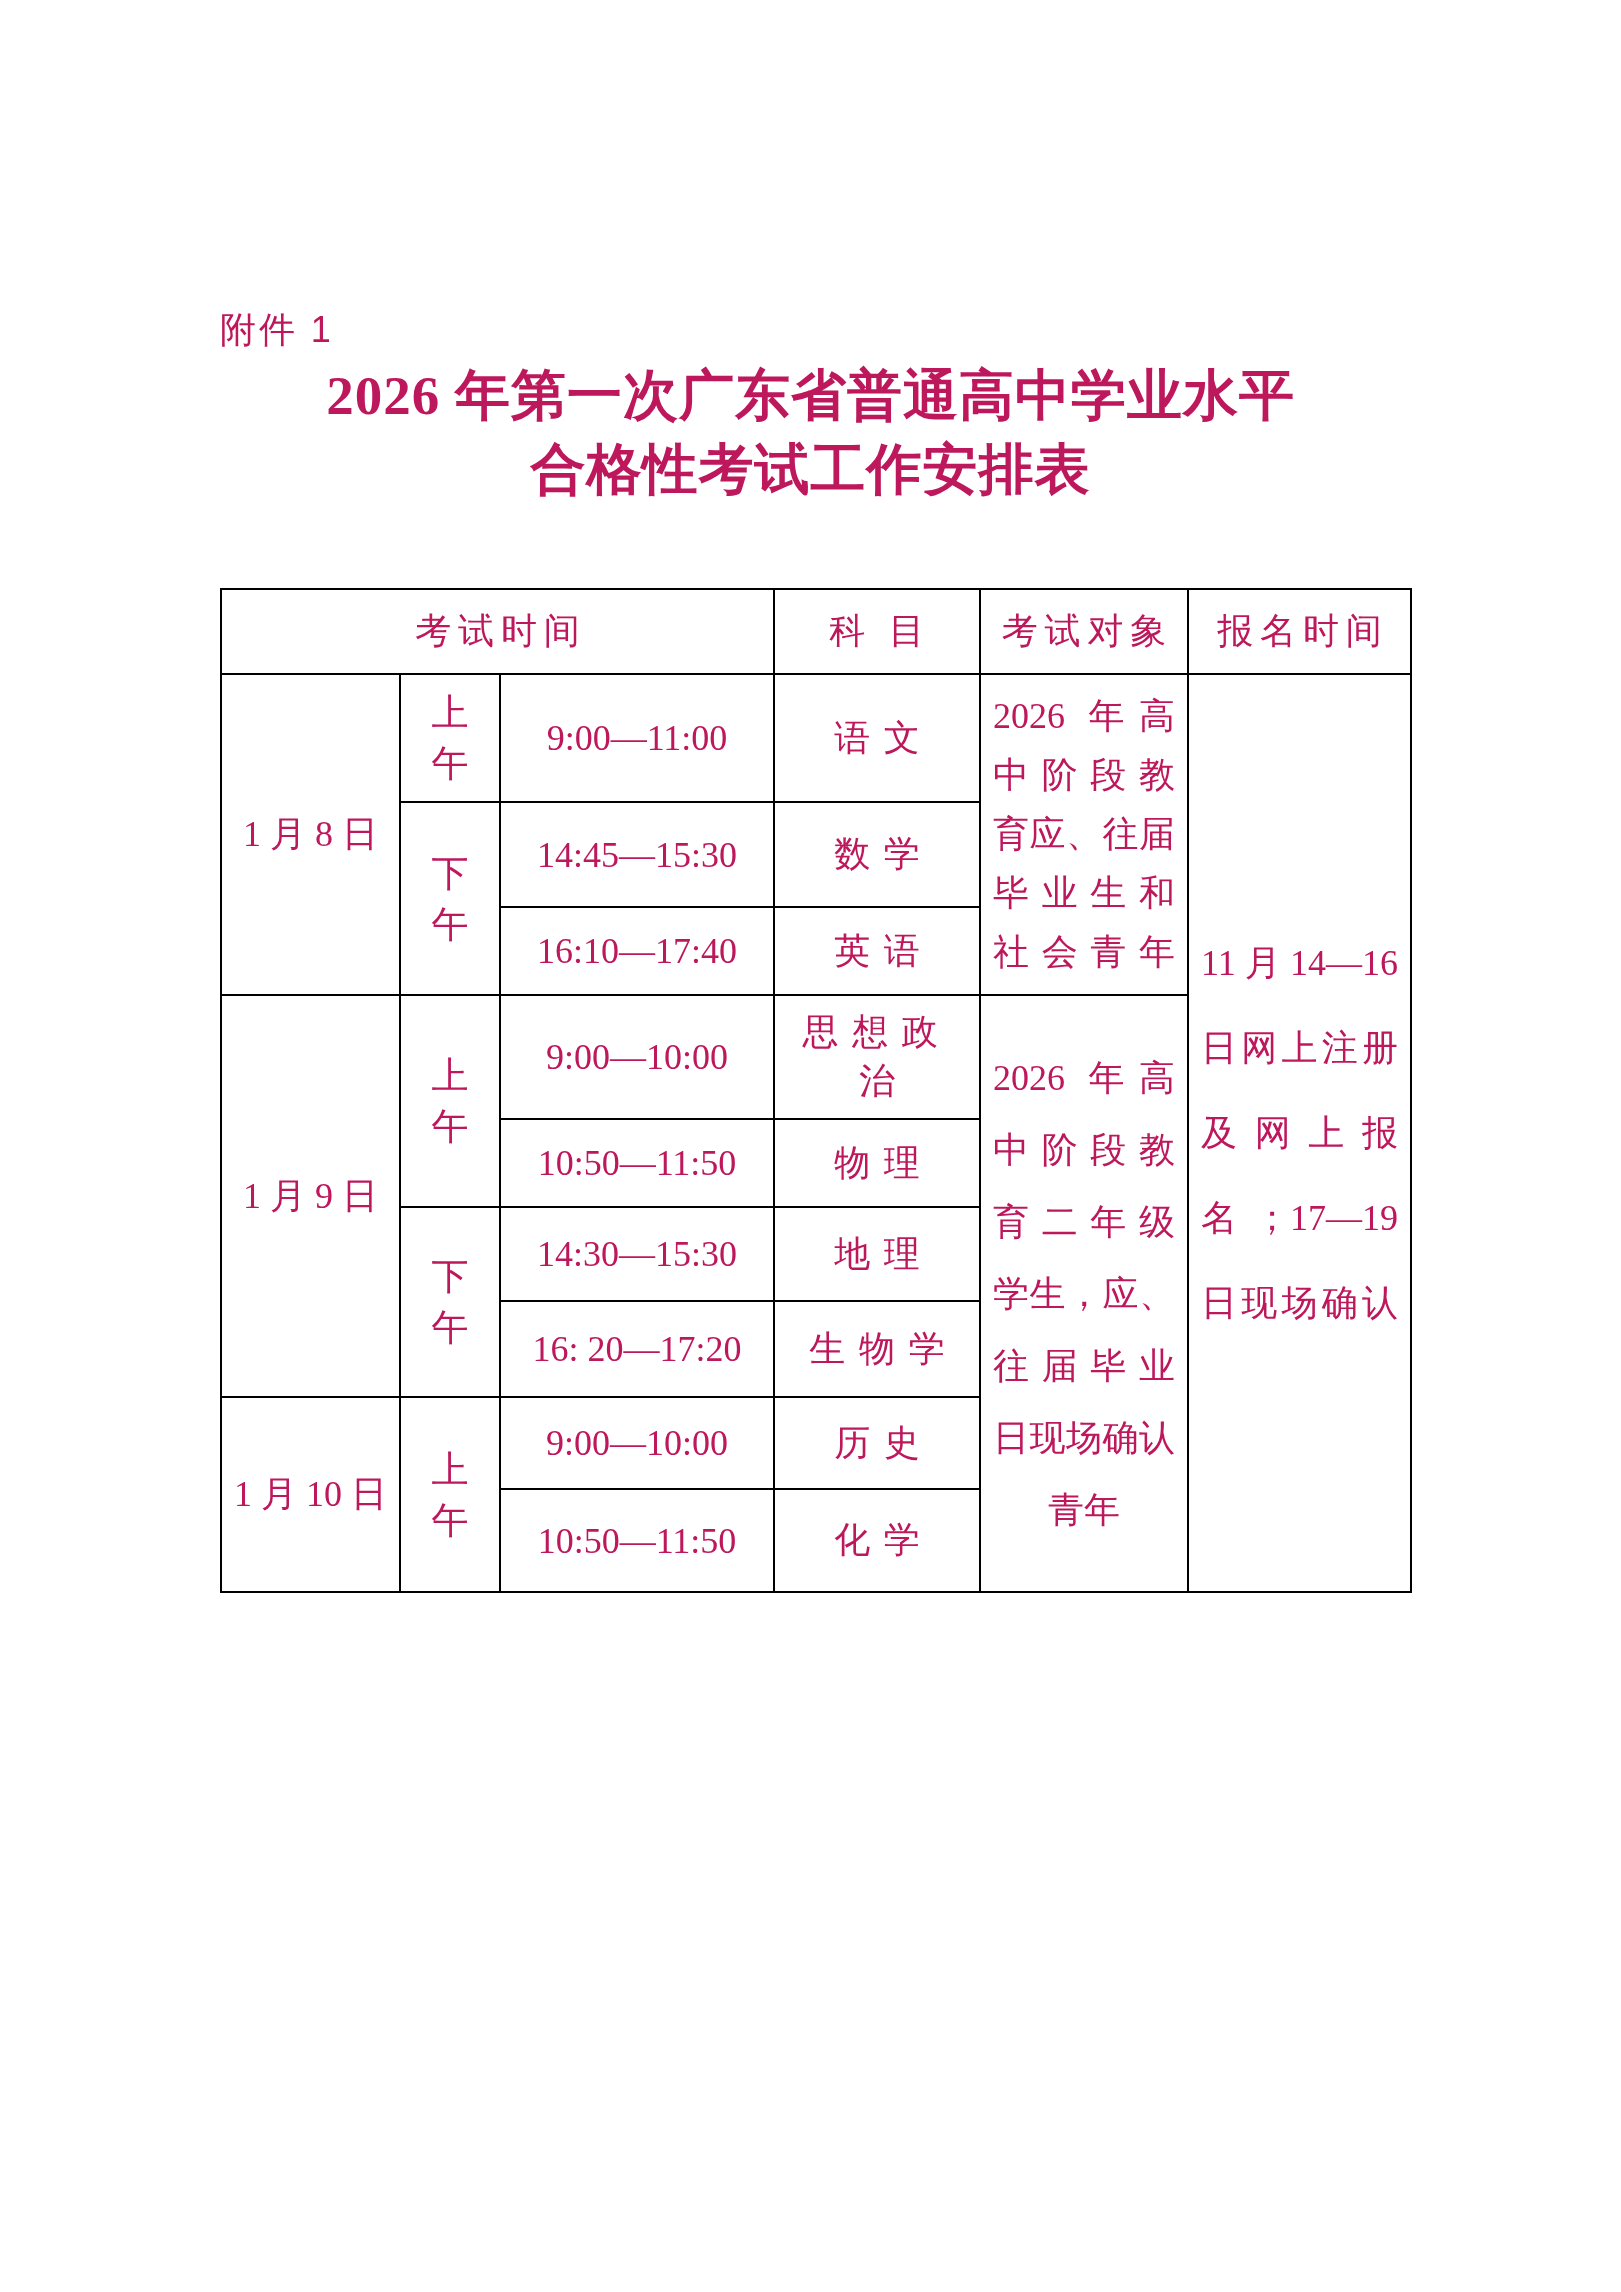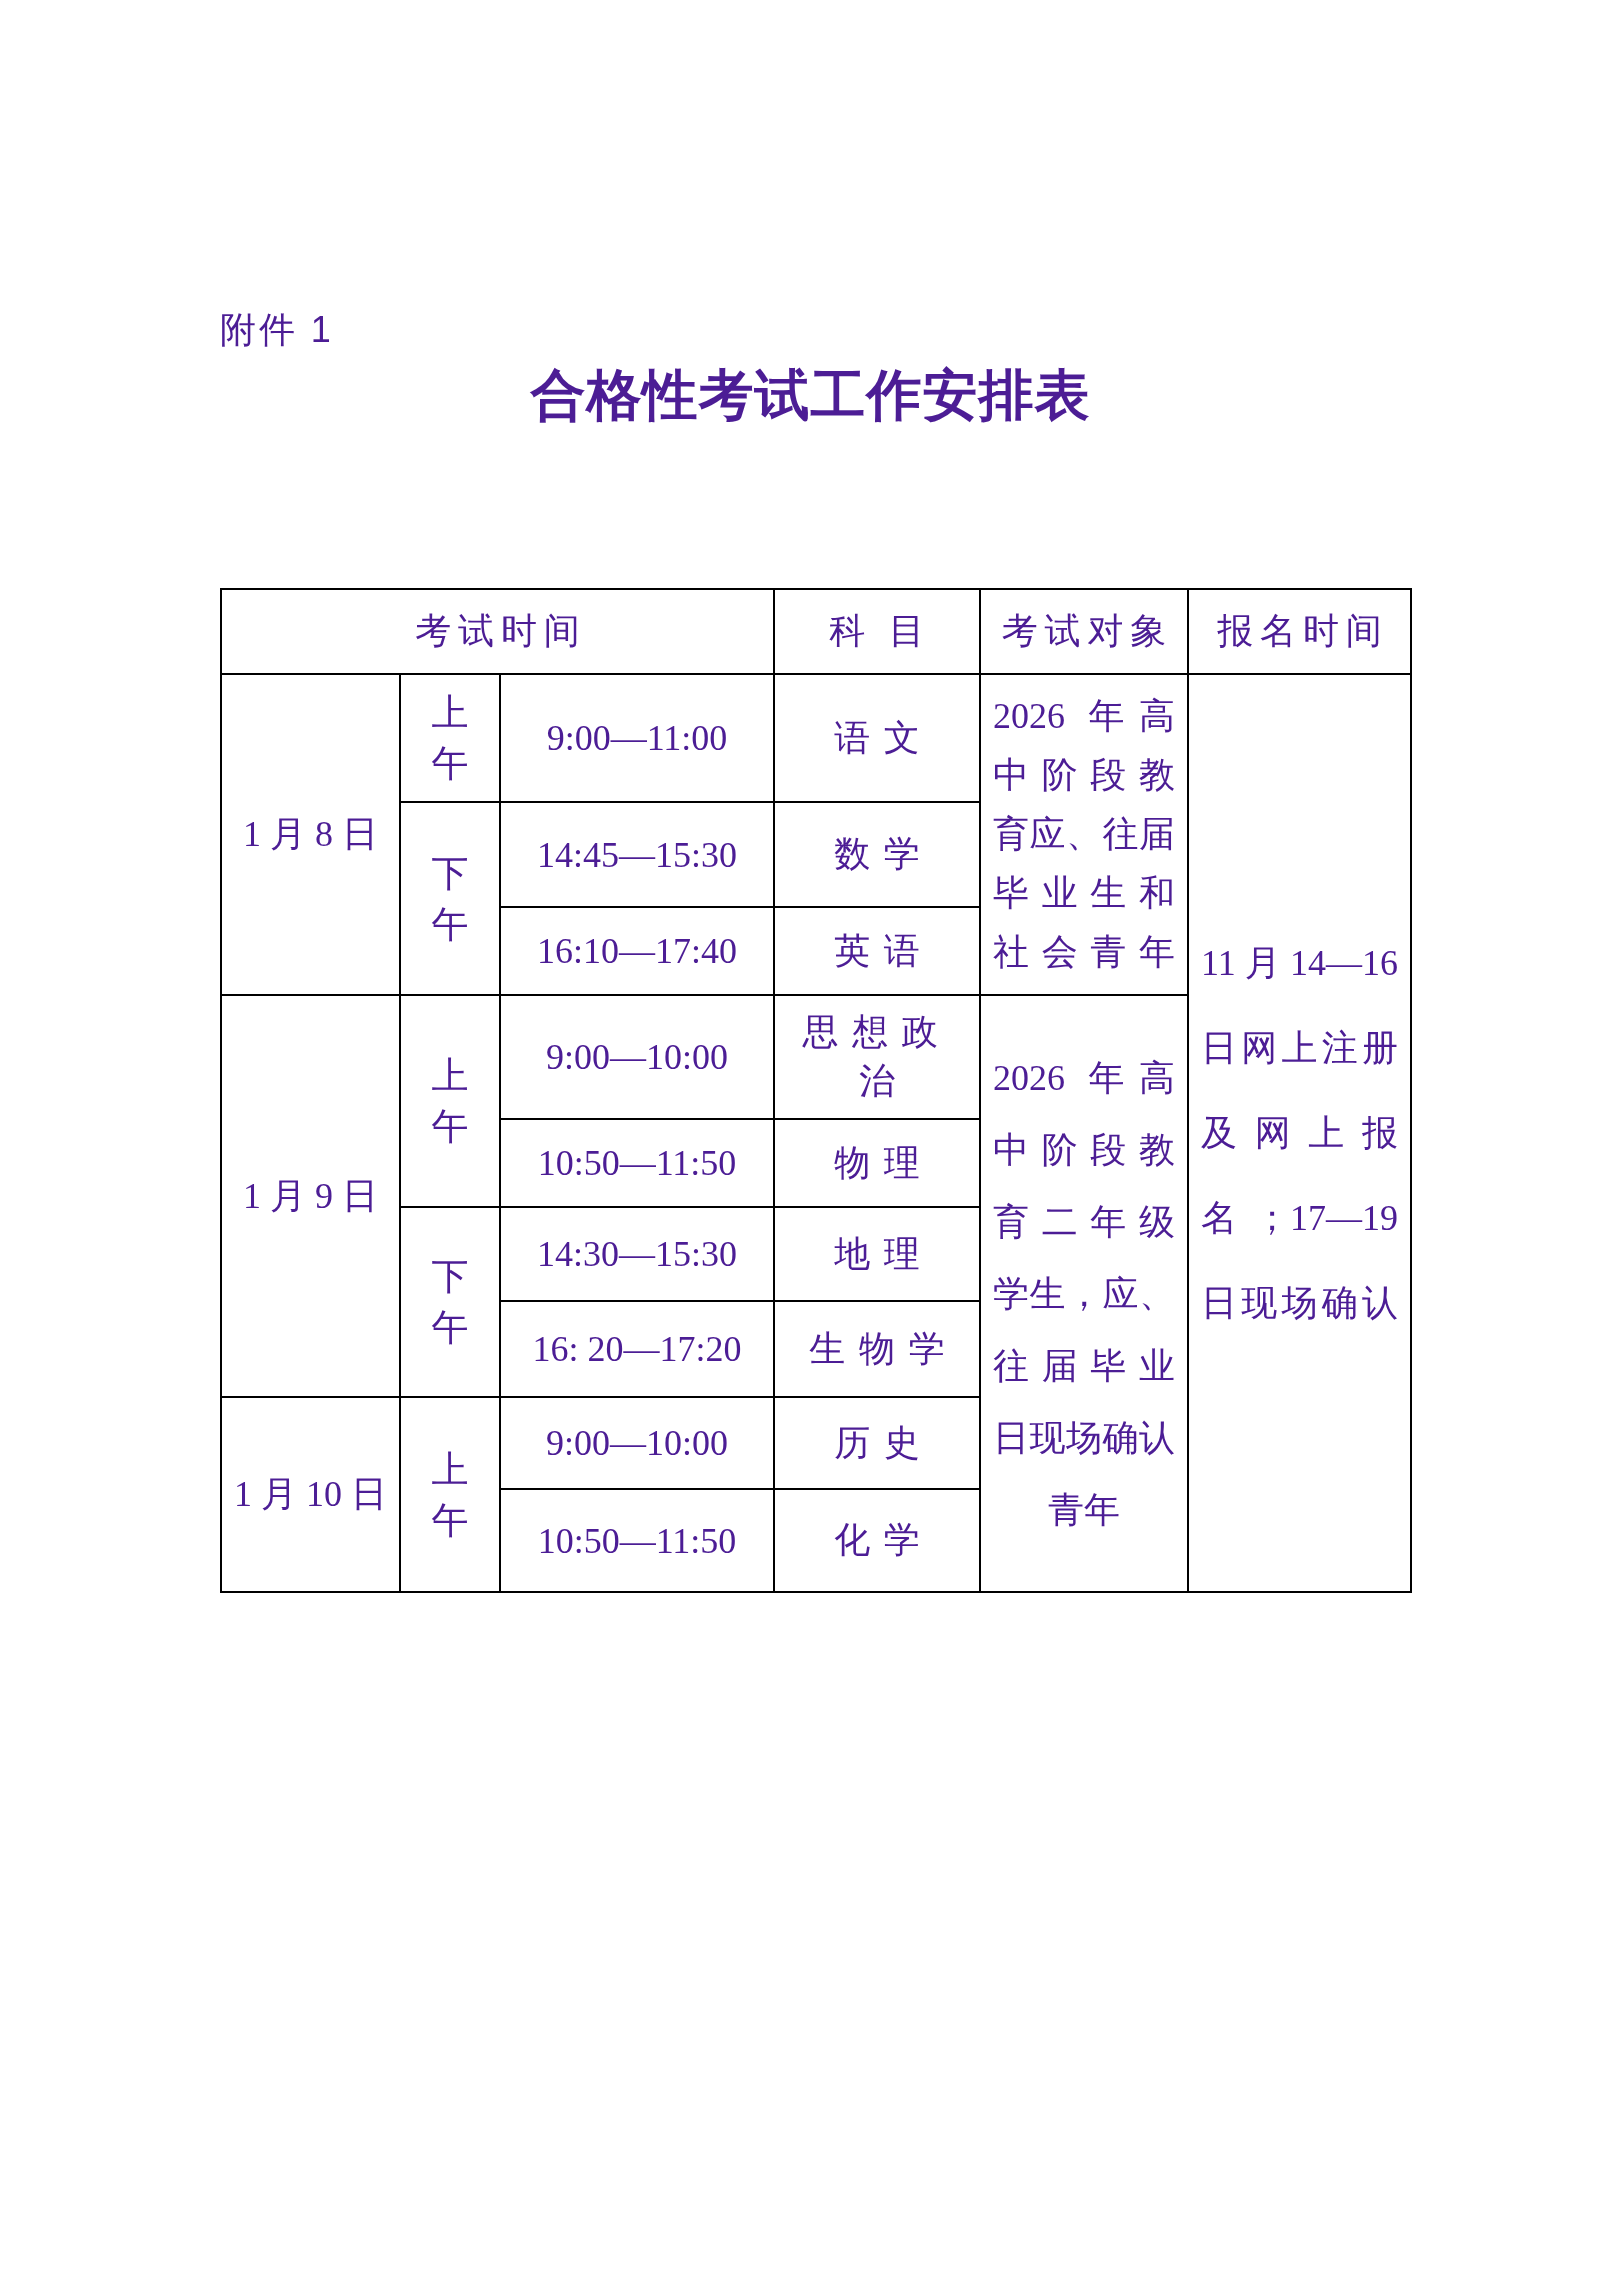--- a/index.html
+++ b/index.html
@@ -1,21 +1,21 @@
 <!DOCTYPE html>
 <html><head>
 <meta charset="utf-8">
 <style>
   html, body { margin: 0; padding: 0; background: #ffffff; }
   .page {
     position: relative;
     width: 1621px;
     height: 2293px;
     background: #ffffff;
-    color: #4c1d95;
+    color: #be185d;
     font-family: "Liberation Serif", "DejaVu Serif", serif;
     overflow: hidden;
   }
 
   
   .attachment {
     position: absolute;
     left: 220px;
     top: 306px;
     font-family: "Liberation Sans", "DejaVu Sans", sans-serif;
@@ -103,20 +103,21 @@
   .signup-cell .jline { line-height: 85px; font-size: 36px; }
 </style>
 </head>
 <body>
 
 <div class="page">
 
   <div class="attachment">附件 1</div>
 
   <div class="doc-title">
+    <div>2026 年第一次广东省普通高中学业水平</div>
     <div>合格性考试工作安排表</div>
   </div>
 
   <table class="sched">
     <colgroup>
       <col class="c-date">
         <col class="c-ampm">
         <col class="c-time">
       <col class="c-subject">
         <col class="c-target">

